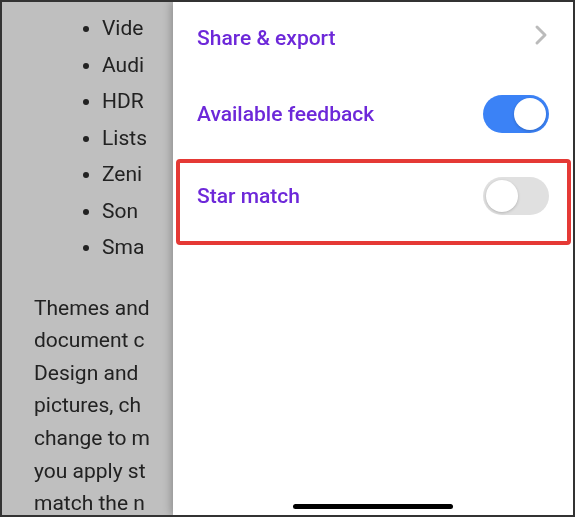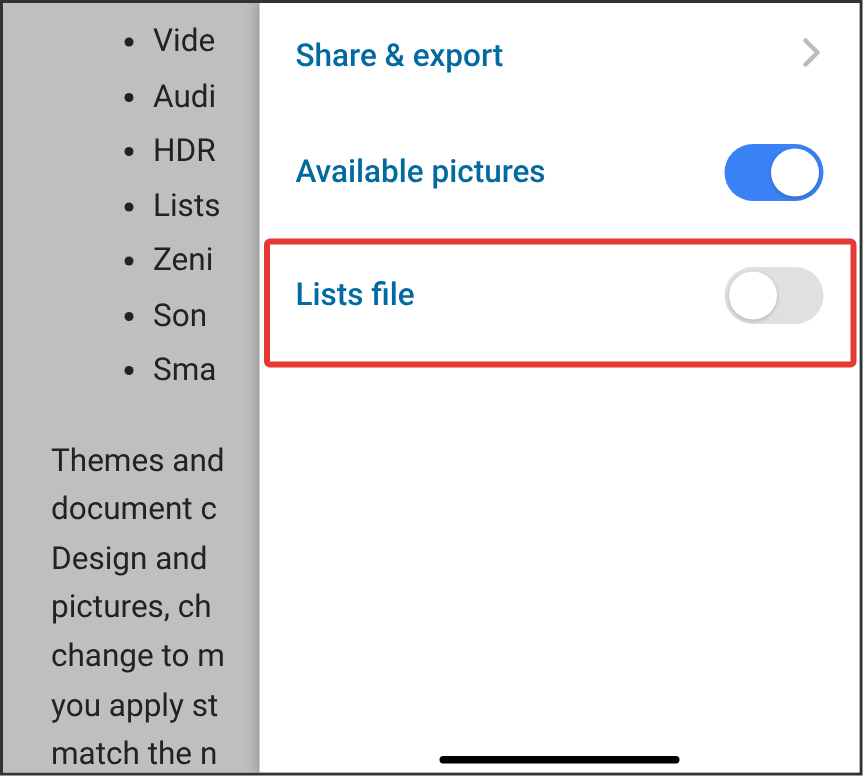--- a/index.html
+++ b/index.html
@@ -44,21 +44,21 @@
       background: #fff;
       box-shadow: -2px 0 8px rgba(0,0,0,0.25);
       pointer-events: all;
     }
     .menu-row {
       display: flex;
       align-items: center;
       justify-content: space-between;
       padding: 22px 24px;
       font-size: 21px;
-      color: #0369a1;
+      color: #6d28d9;
       font-weight: 500;
     }
     .chevron {
       color: #bbb;
     }
     .highlight-box {
       position: absolute;
       border: 4px solid #e53935;
       border-radius: 4px;
       pointer-events: none;
@@ -125,28 +125,28 @@
     <span>Share &amp; export</span>
     <span class="chevron">
       <svg width="16" height="22" viewBox="0 0 16 22" fill="none">
         <path d="M4 3 L12 11 L4 19" stroke="#bbb" stroke-width="3" stroke-linecap="round" stroke-linejoin="round"></path>
       </svg>
     </span>
   </div>
 
 
   <div class="menu-row">
-    <span>Available pictures</span>
+    <span>Available feedback</span>
     <div class="toggle toggle-on">
       <div class="toggle-knob"></div>
     </div>
   </div>
 
   <div class="menu-row">
-    <span>Lists file</span>
+    <span>Star match</span>
     <div class="toggle toggle-off">
       <div class="toggle-knob"></div>
     </div>
   </div>
 
   <div class="home-indicator"></div>
 </div>
 
 <div class="highlight-box" style="top:157px;left:174px;width:395px;height:86px;"></div>
 

